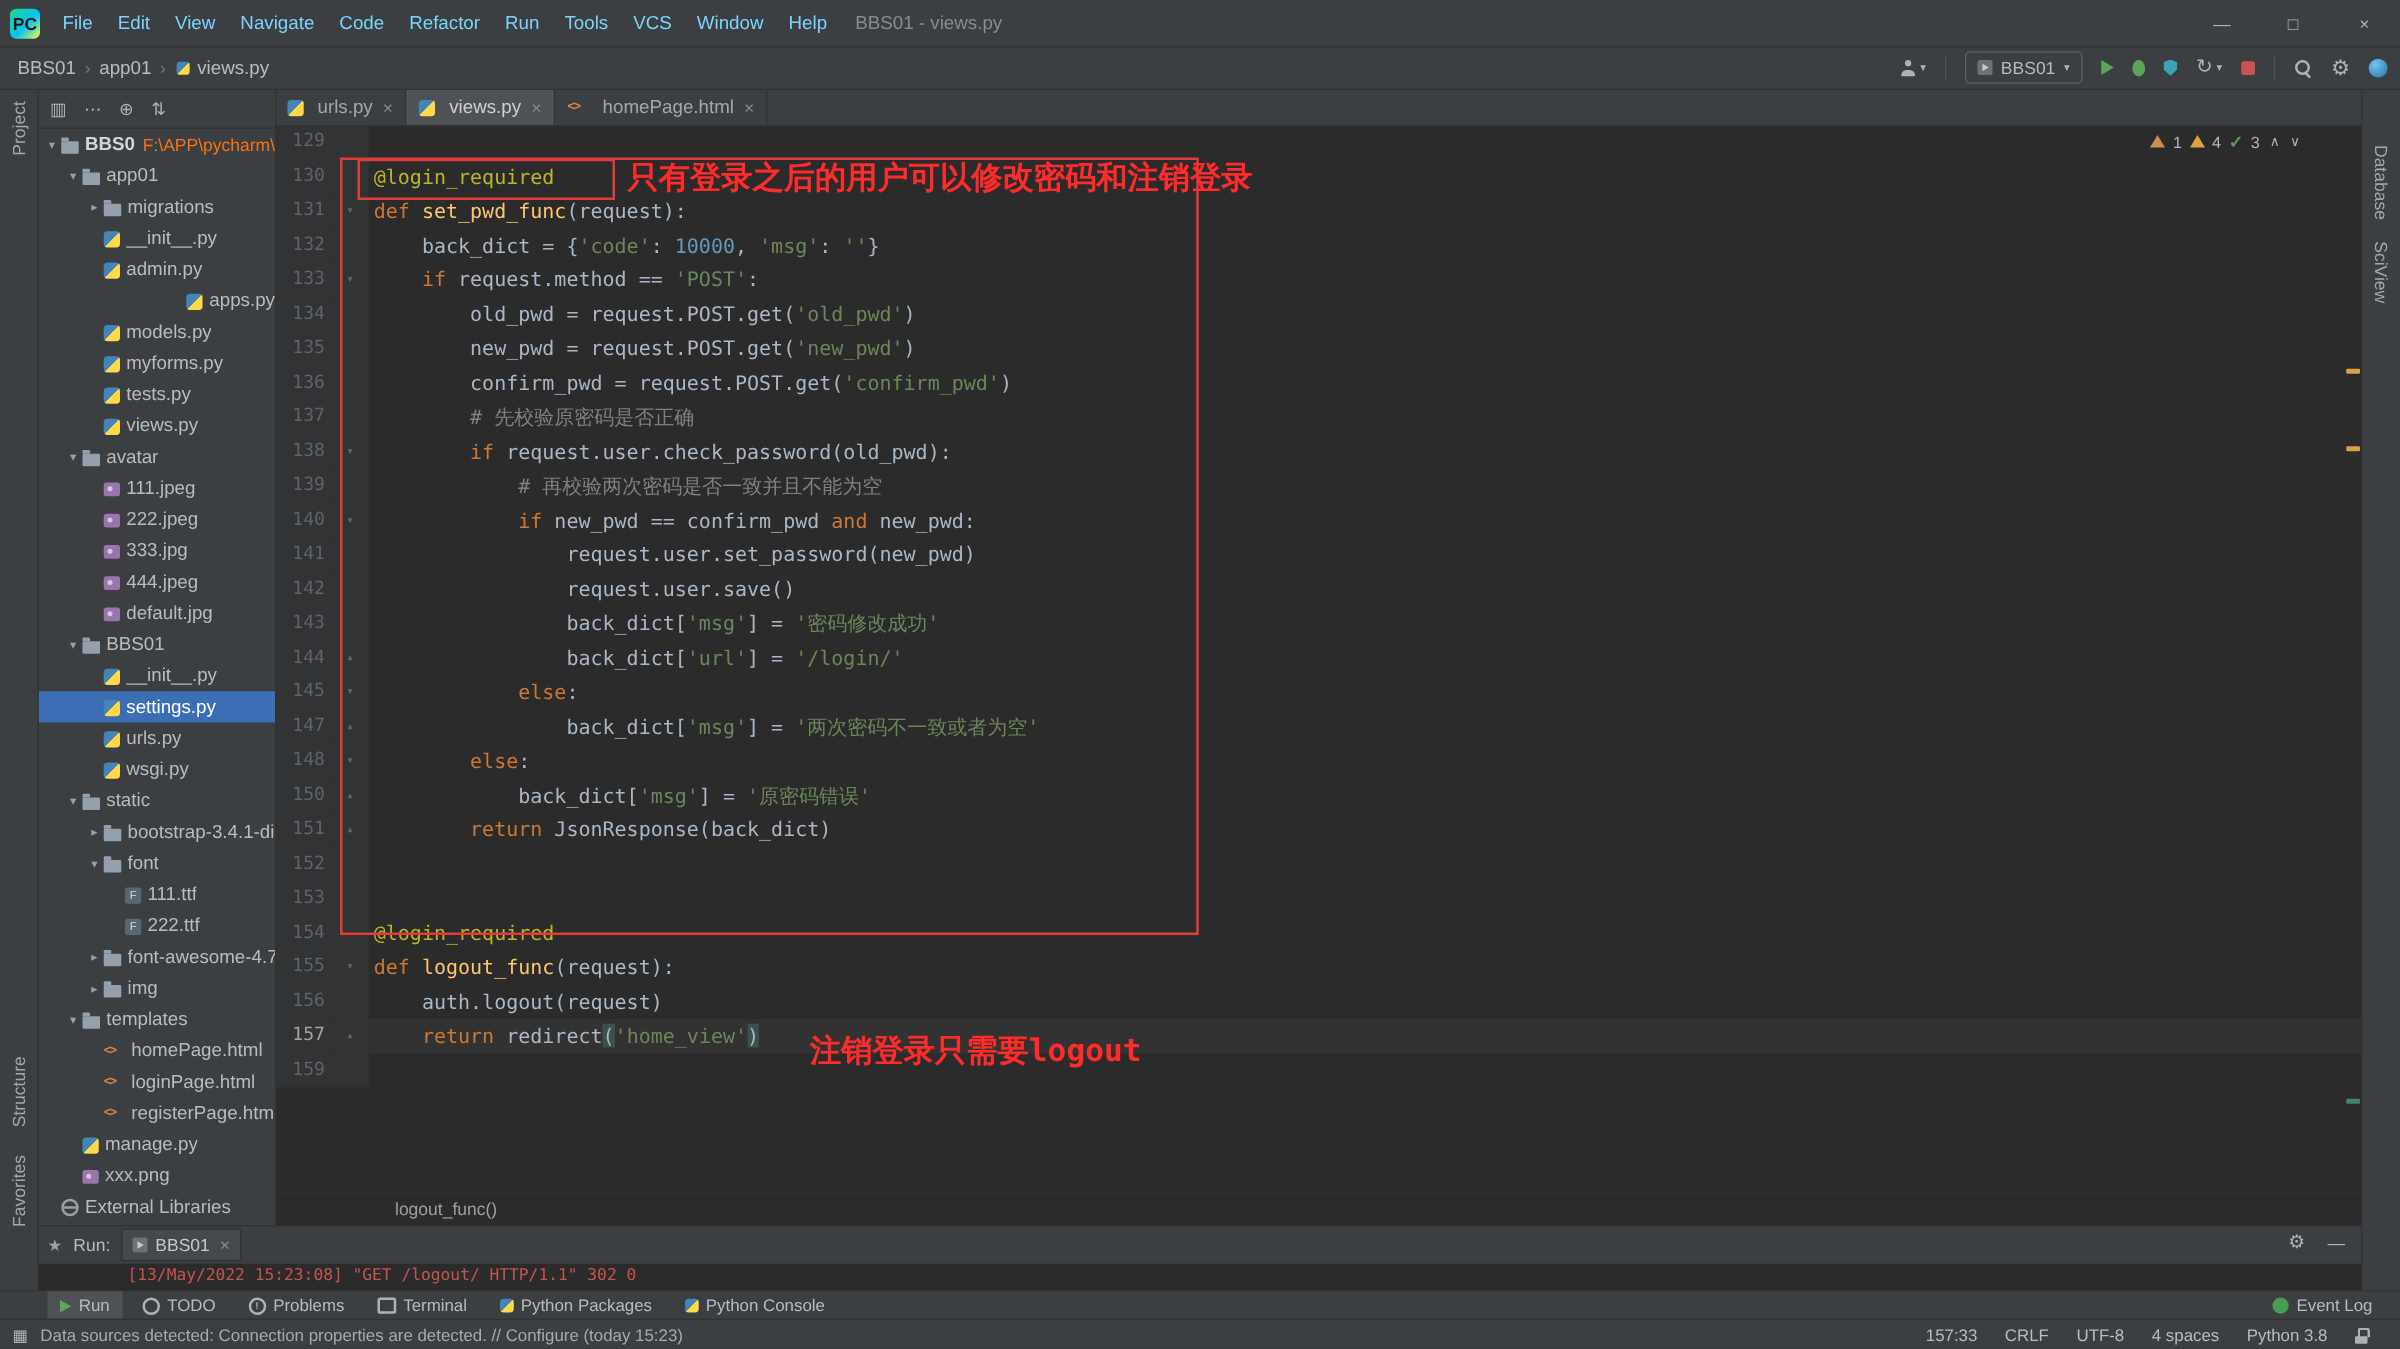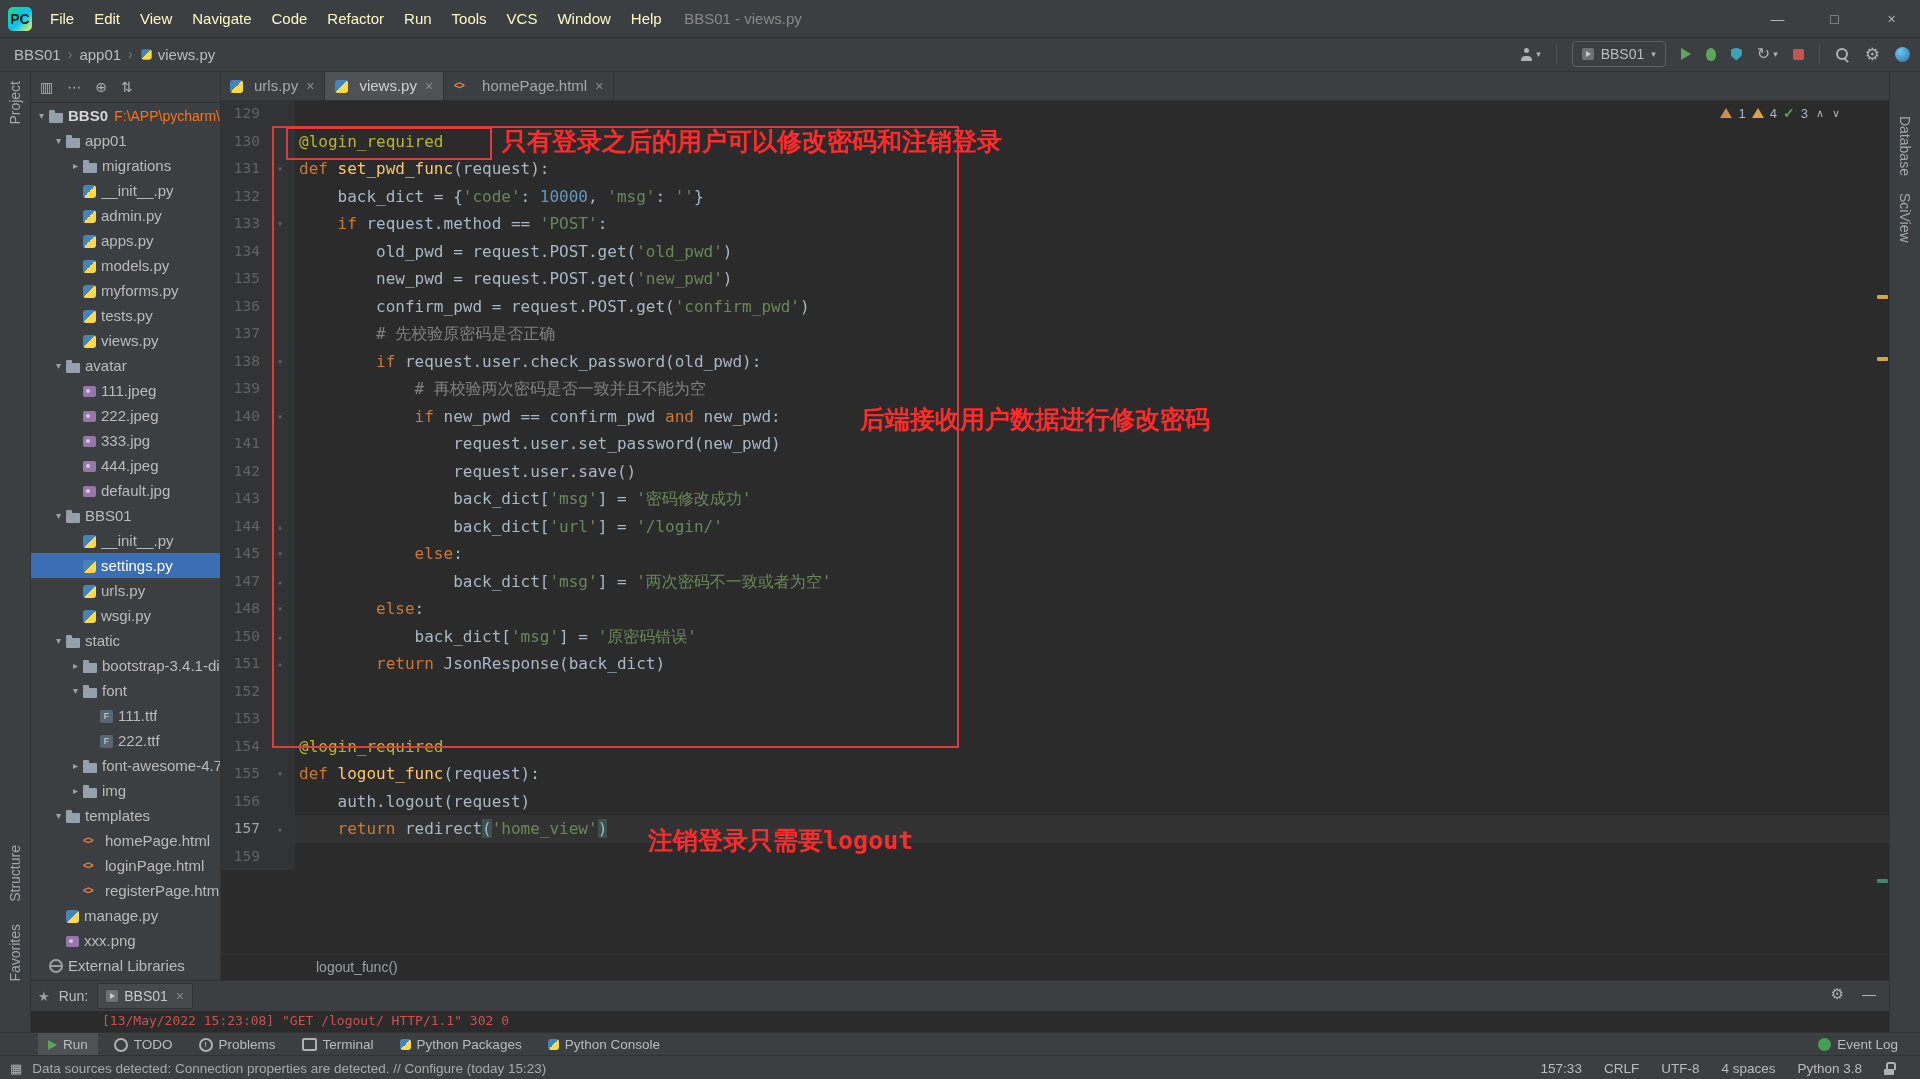--- a/index.html
+++ b/index.html
@@ -4,21 +4,21 @@
 <style>
   html,body{margin:0;padding:0;background:#2B2B2B;}
   body{width:1920px;height:1079px;position:relative;overflow:hidden;
        font-family:"Liberation Sans",sans-serif;color:#BBBBBB;-webkit-font-smoothing:antialiased;}
   
   .titlebar{position:absolute;top:0;left:0;right:0;height:37px;background:#3C3F41;
             display:flex;align-items:center;border-bottom:1px solid #2E2E2E;z-index:20;}
   .logo{width:24px;height:24px;margin:0 8px 0 8px;border-radius:5px;flex:none;
         background:linear-gradient(135deg,#21D789 0%,#07C3F2 55%,#FCF84A 100%);
         display:flex;align-items:center;justify-content:center;color:#1B1B1B;font-size:14px;font-weight:bold;}
-  .menu-item{padding:0 10px;height:37px;line-height:37px;font-size:15px;color:#fef9c3;cursor:default;}
+  .menu-item{padding:0 10px;height:37px;line-height:37px;font-size:15px;color:#7dd3fc;cursor:default;}
   .win-title{position:absolute;left:743px;transform:translateX(-50%);color:#8A8A8A;font-size:15px;white-space:nowrap;}
   .win-controls{position:absolute;right:0;top:0;display:flex;height:37px;}
   .win-btn{width:57px;height:37px;display:flex;align-items:center;justify-content:center;color:#AFB1B3;font-size:14px;}
   
   .navbar{position:absolute;top:37px;left:0;right:0;height:34px;background:#3C3F41;
           border-bottom:1px solid #323232;display:flex;align-items:center;z-index:19;}
   #crumbs{display:flex;align-items:center;margin-left:14px;font-size:15px;gap:5px;}
   .crumb{display:flex;align-items:center;gap:4px;color:#BBBBBB;}
   .crumb-sep{color:#777;font-size:14px;margin:0 2px;}
   .nav-right{position:absolute;right:10px;display:flex;align-items:center;gap:15px;height:34px;}
@@ -242,21 +242,21 @@
       <div class="tree-row" style="padding-left: 38px;">
         <span class="tree-arrow"></span>
         <span class="fi fi-py"></span>
         <span class="tree-label">__init__.py</span>
       </div>
       <div class="tree-row" style="padding-left: 38px;">
         <span class="tree-arrow"></span>
         <span class="fi fi-py"></span>
         <span class="tree-label">admin.py</span>
       </div>
-      <div class="tree-row" style="padding-left: 38px;">
+      <div class="tree-row" style="padding-left: 38px; justify-content: flex-end;">
         <span class="tree-arrow"></span>
         <span class="fi fi-py"></span>
         <span class="tree-label">apps.py</span>
       </div>
       <div class="tree-row" style="padding-left: 38px;">
         <span class="tree-arrow"></span>
         <span class="fi fi-py"></span>
         <span class="tree-label">models.py</span>
       </div>
       <div class="tree-row" style="padding-left: 38px;">
@@ -571,21 +571,20 @@
         </div>
         <div class="line">
           <span class="ln">159</span>
           <span class="fold"></span>
           <span class="ct"></span>
         </div>
       </div>
     <div class="ann-box" id="box-big"></div>
     <div class="ann-box" id="box-small"></div>
     <div class="ann-text" id="note1">只有登录之后的用户可以修改密码和注销登录</div>
-    <div class="ann-text" id="note2">后端接收用户数据进行修改密码</div>
     <div class="ann-text" id="note3">注销登录只需要logout</div>
     <div id="scroll-marks">
         <div class="smark" style="top: 195px; background: rgb(217, 163, 67);"></div>
         <div class="smark" style="top: 257px; background: rgb(217, 163, 67);"></div>
         <div class="smark" style="top: 779px; background: rgb(68, 131, 110);"></div>
       </div>
   </div>
 
   <div class="bcrumb">logout_func()</div>
 </div>

